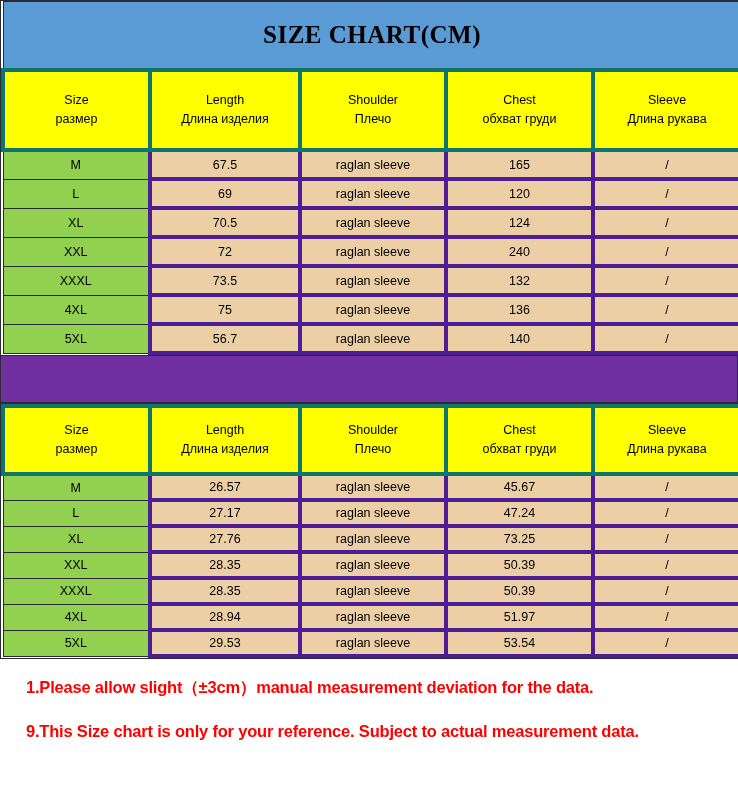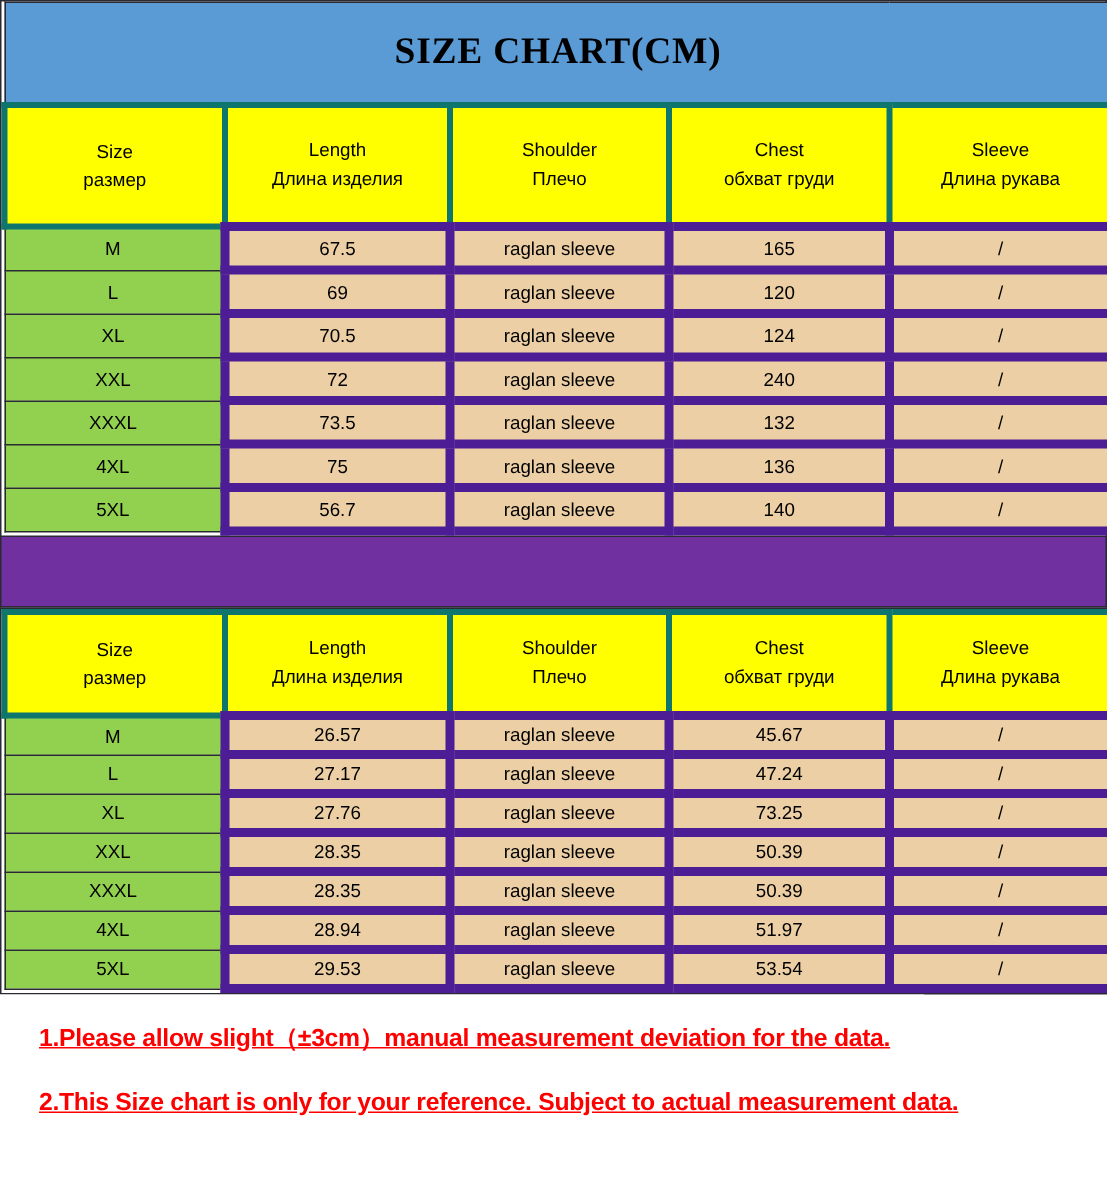--- a/index.html
+++ b/index.html
@@ -83,21 +83,21 @@
     vertical-align: middle;
     border: 1px solid #2a2a33;
     font-size: 12.5px;
     padding: 0;
   }
   td.val-cell {
     background: #eccfa5;
     color: #000000;
     text-align: center;
     vertical-align: middle;
-    border: 6px solid #4c1d95;
+    border: 4px solid #4c1d95;
     font-size: 12.5px;
     padding: 0;
   }
   .tbl-cm tbody tr   { height: 29px; }
   .tbl-inch tbody tr { height: 26px; }
 
   
   .divider {
     width: 738px;
     height: 47px;
@@ -114,21 +114,20 @@
     background: #ffffff;
   }
   .note-line {
     color: #ff0000;
     font-family: "Liberation Sans", sans-serif;
     font-weight: bold;
     font-size: 16.5px;
     letter-spacing: -0.2px;
     margin-bottom: 23px;
     white-space: nowrap;
-    text-decoration: underline;
   }
 </style>
 </head>
 <body>
 
 <div class="page">
 
   <div class="chart-block">
     <table class="size-table tbl-cm">
       <colgroup>
@@ -303,16 +302,16 @@
             <td class="val-cell">raglan sleeve</td>
             <td class="val-cell">53.54</td>
             <td class="val-cell">/</td>
           </tr>
         </tbody>
     </table>
   </div>
 
   <div class="notes">
     <div class="note-line">1.Please allow slight（±3cm）manual measurement deviation for the data.</div>
-    <div class="note-line">2.This Size chart is only for your reference. Subject to actual measurement data.</div>
+    <div class="note-line">9.This Size chart is only for your reference. Subject to actual measurement data.</div>
   </div>
 
 </div>
 
 </body></html>

